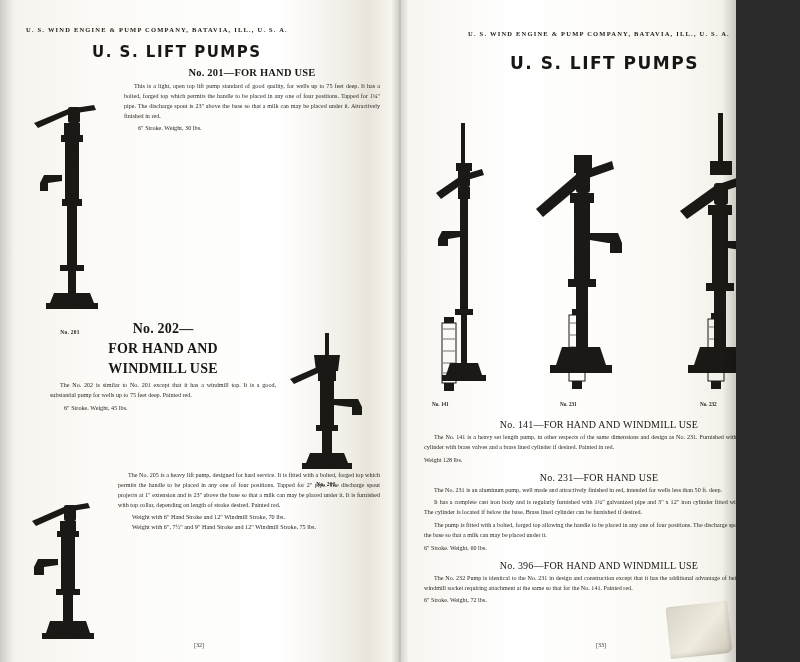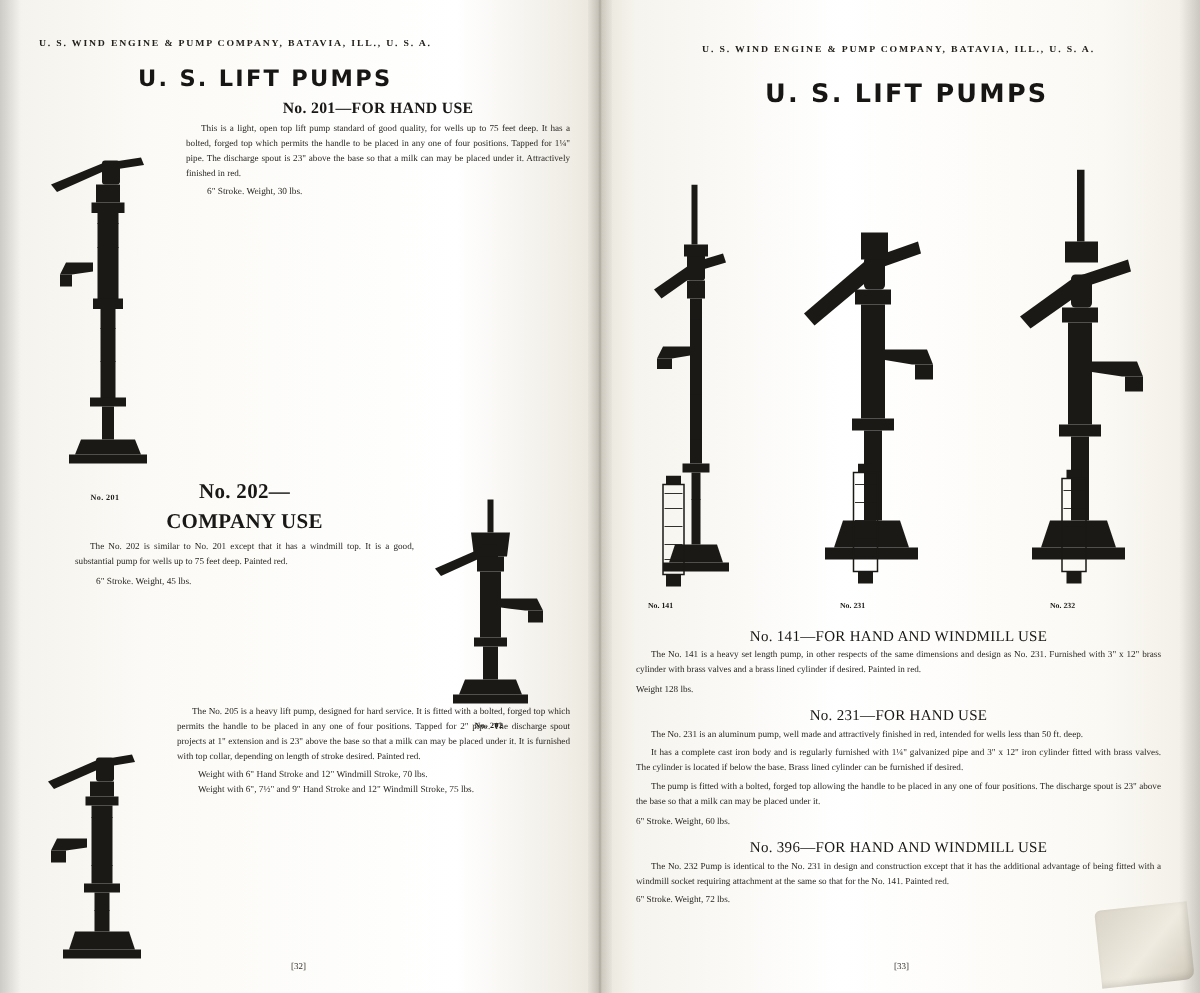--- a/index.html
+++ b/index.html
@@ -8,21 +8,21 @@
     background: #2a2a2a;
   }
   body {
     width: 800px;
     height: 662px;
     overflow: hidden;
     font-family: "Liberation Serif", serif;
   }
   .page-spread {
     position: relative;
-    width: 800px;
+    width: 736px;
     height: 662px;
     background: #ffffff;
     background: linear-gradient(90deg, #f4f2ec 0%, #fbfaf6 12%, #ffffff 38%, #efece4 48%, #e8e4da 50%, #f6f4ee 53%, #ffffff 70%, #fbf9f4 92%, #f1eee6 100%);
     overflow: hidden;
   }
   .page {
     position: absolute;
     top: 0;
     height: 662px;
     box-sizing: border-box;
@@ -266,21 +266,22 @@
           <g class="ink-s" stroke-width="0.7">
             <line x1="42" y1="58" x2="56" y2="58"></line>
             <line x1="42" y1="82" x2="56" y2="82"></line>
           </g>
         </svg>
         <div class="fig-caption">No. 202</div>
       </div>
 
       <div class="lp-text202">
         <div class="model-head small">No. 202—</div>
-        <div class="model-head small">COMPANY USE</div>
+        <div class="model-head small">FOR HAND AND</div>
+        <div class="model-head small">WINDMILL USE</div>
         <p class="body-text">The No. 202 is similar to No. 201 except that it has a windmill top. It is a good, substantial pump for wells up to 75 feet deep. Painted red.</p>
         <div class="spec-line">6" Stroke.  Weight, 45 lbs.</div>
       </div>
     </div>
 
     <div class="lp-block3">
 
       <div class="lp-fig205">
         <svg viewBox="0 0 86 175" width="86" height="175" aria-hidden="true">
           <g class="ink">

